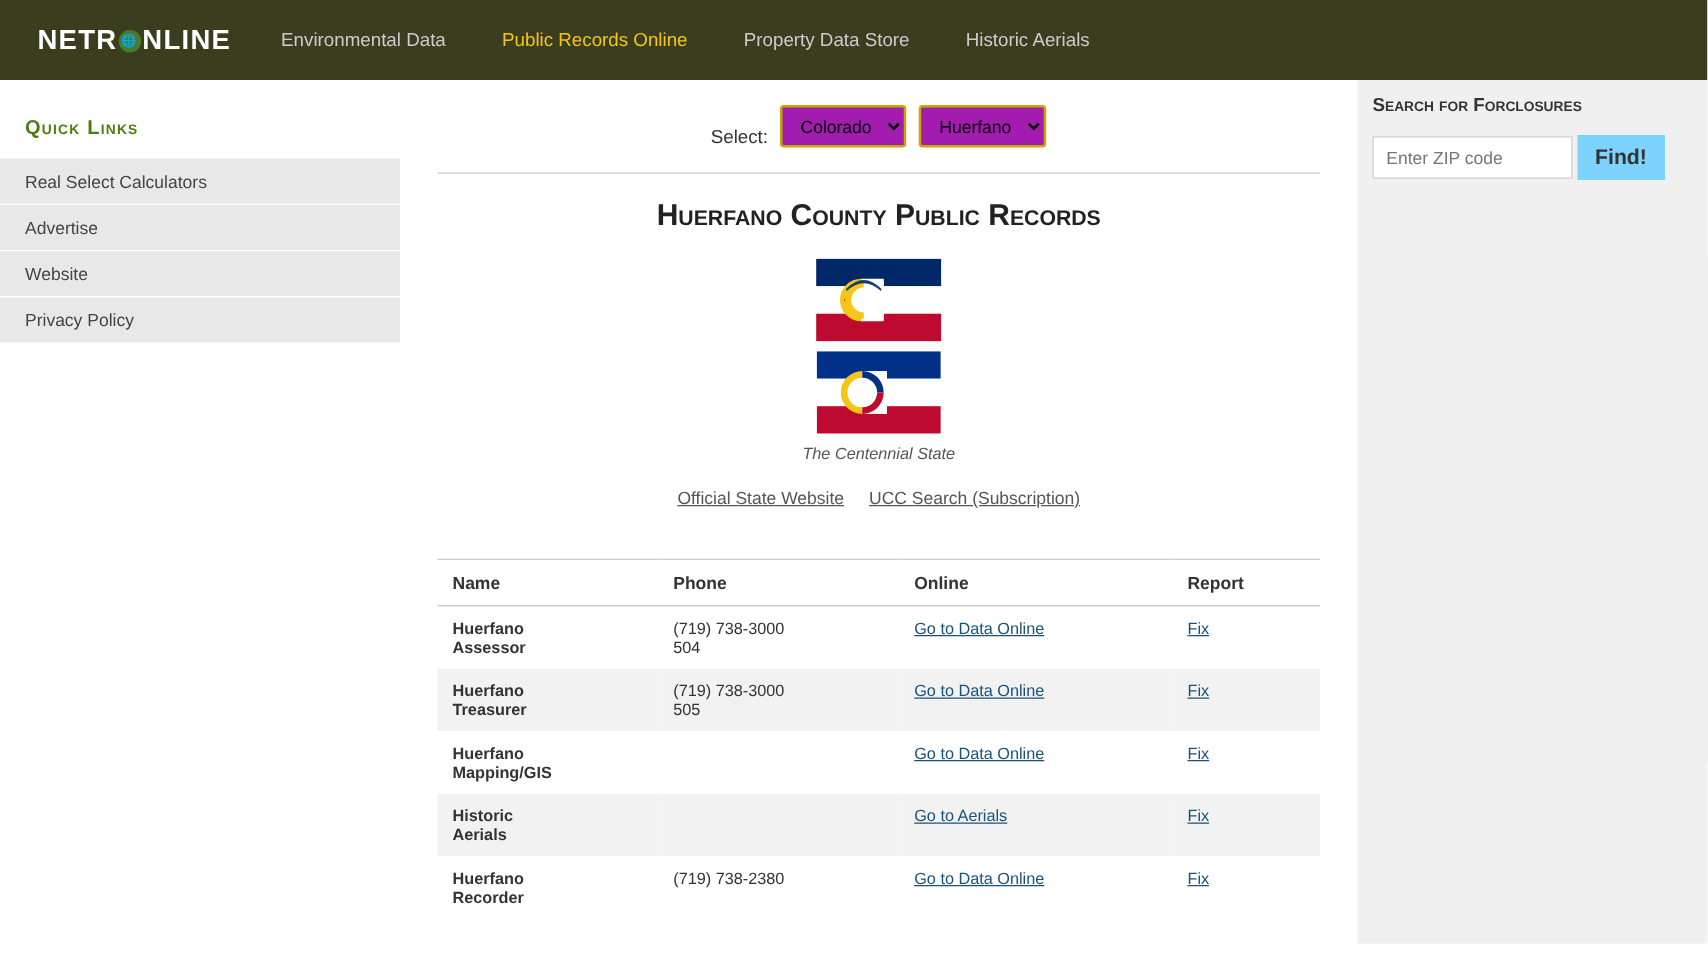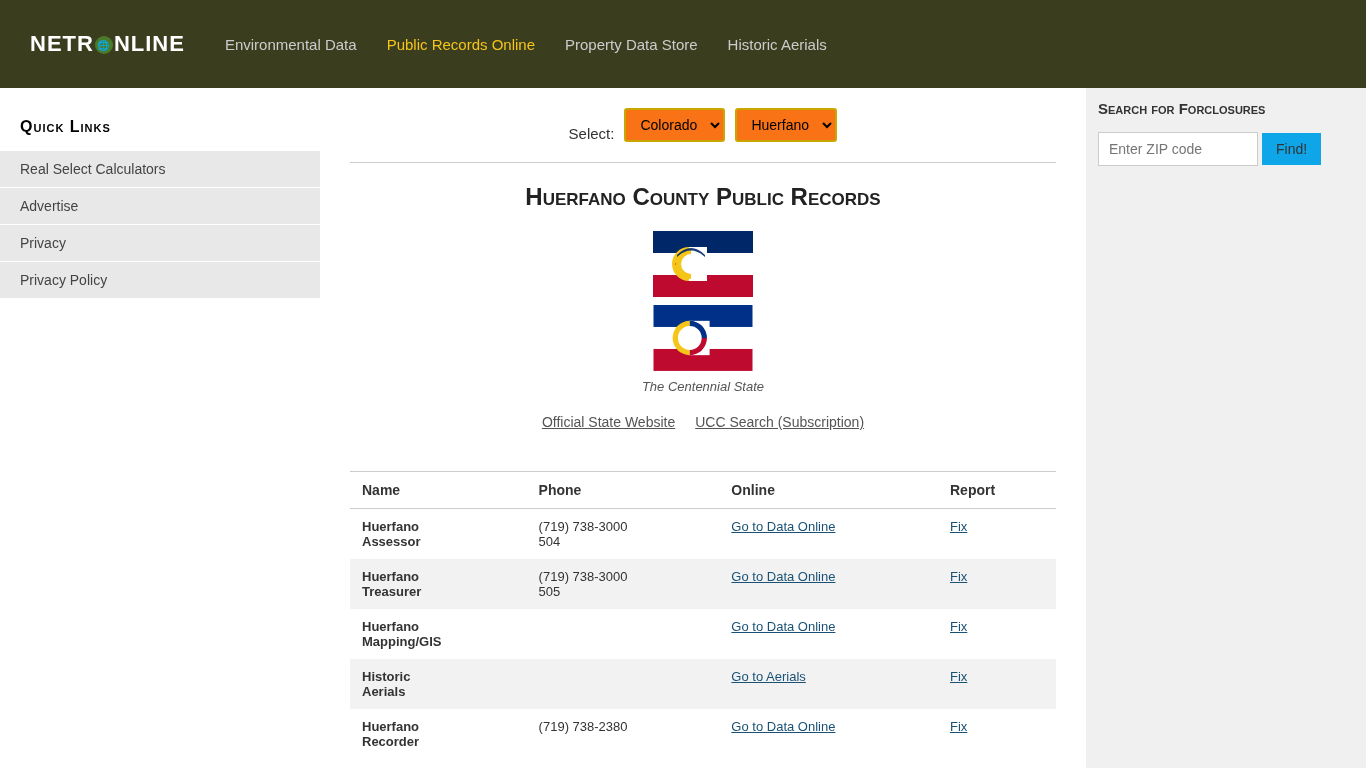--- a/index.html
+++ b/index.html
@@ -4,31 +4,31 @@
   <style>
     * { margin: 0; padding: 0; box-sizing: border-box; }
     body { font-family: Arial, sans-serif; font-size: 14px; color: #333; background: #fff; }
 
     
     #header {
       background: #3a3d1e;
       display: flex;
       align-items: center;
       padding: 0 30px;
-      height: 88px;
+      height: 64px;
     }
     #logo {
       color: #fff;
       font-size: 22px;
       font-weight: bold;
       letter-spacing: 1px;
       margin-right: 40px;
       flex-shrink: 0;
     }
-    nav { display: flex; gap: 30px; align-items: center; justify-content: center; }
+    nav { display: flex; gap: 45px; align-items: center; justify-content: center; }
     nav a {
       color: #ccc;
       text-decoration: none;
       font-size: 15px;
       font-weight: 500;
     }
     nav a.active { color: #f5c518; }
 
     
     #main-wrapper {
@@ -40,21 +40,21 @@
     #sidebar {
       width: 320px;
       min-width: 320px;
       padding: 20px 0;
       background: #fff;
       border-right: none;
     }
     #sidebar-title {
       font-variant: small-caps;
       font-size: 16px;
-      color: #000000;
+      color: #4d7c0f;
       font-weight: bold;
       padding: 10px 20px 15px 20px;
       letter-spacing: 1px;
     }
     .sidebar-item {
       background: #e8e8e8;
       border-bottom: 1px solid #fff;
       padding: 10px 20px;
       color: #444;
       cursor: pointer;
@@ -70,21 +70,21 @@
     #select-bar {
       display: flex;
       align-items: flex-end;
       gap: 10px;
       margin-bottom: 20px;
       justify-content: center;
     }
     #select-bar label { font-size: 15px; color: #333; }
     #select-bar select {
       border: 2px solid #c8a800;
-      background: #f97316;
+      background: #a21caf;
       padding: 6px 10px;
       font-size: 14px;
       border-radius: 3px;
       cursor: pointer;
     }
 
     
     #county-section {
       border-top: 1px solid #ccc;
       padding-top: 20px;
@@ -174,25 +174,25 @@
       margin-bottom: 15px;
     }
     #zip-input {
       width: 160px;
       padding: 8px 10px;
       border: 1px solid #ccc;
       font-size: 14px;
       color: #999;
     }
     #find-btn {
-      background: #0ea5e9;
+      background: #7dd3fc;
       border: none;
       padding: 8px 14px;
-      font-size: 14px;
-      font-weight: normal;
+      font-size: 17px;
+      font-weight: bold;
       cursor: pointer;
       color: #333;
       margin-left: 4px;
     }
   </style>
 </head>
 <body>
 
 <header id="header">
   <div id="logo">
@@ -207,21 +207,21 @@
     <a href="#">Historic Aerials</a>
   </nav>
 </header>
 
 <div id="main-wrapper">
 
   <aside id="sidebar">
     <div id="sidebar-title">Quick Links</div>
     <div class="sidebar-item">Real Select Calculators</div>
     <div class="sidebar-item">Advertise</div>
-    <div class="sidebar-item">Privacy</div>
+    <div class="sidebar-item">Website</div>
     <div class="sidebar-item">Privacy Policy</div>
   </aside>
 
   <main id="content">
 
     <div id="select-bar">
       <label>Select:</label>
       <select>
         <option>Colorado</option>
       </select>

